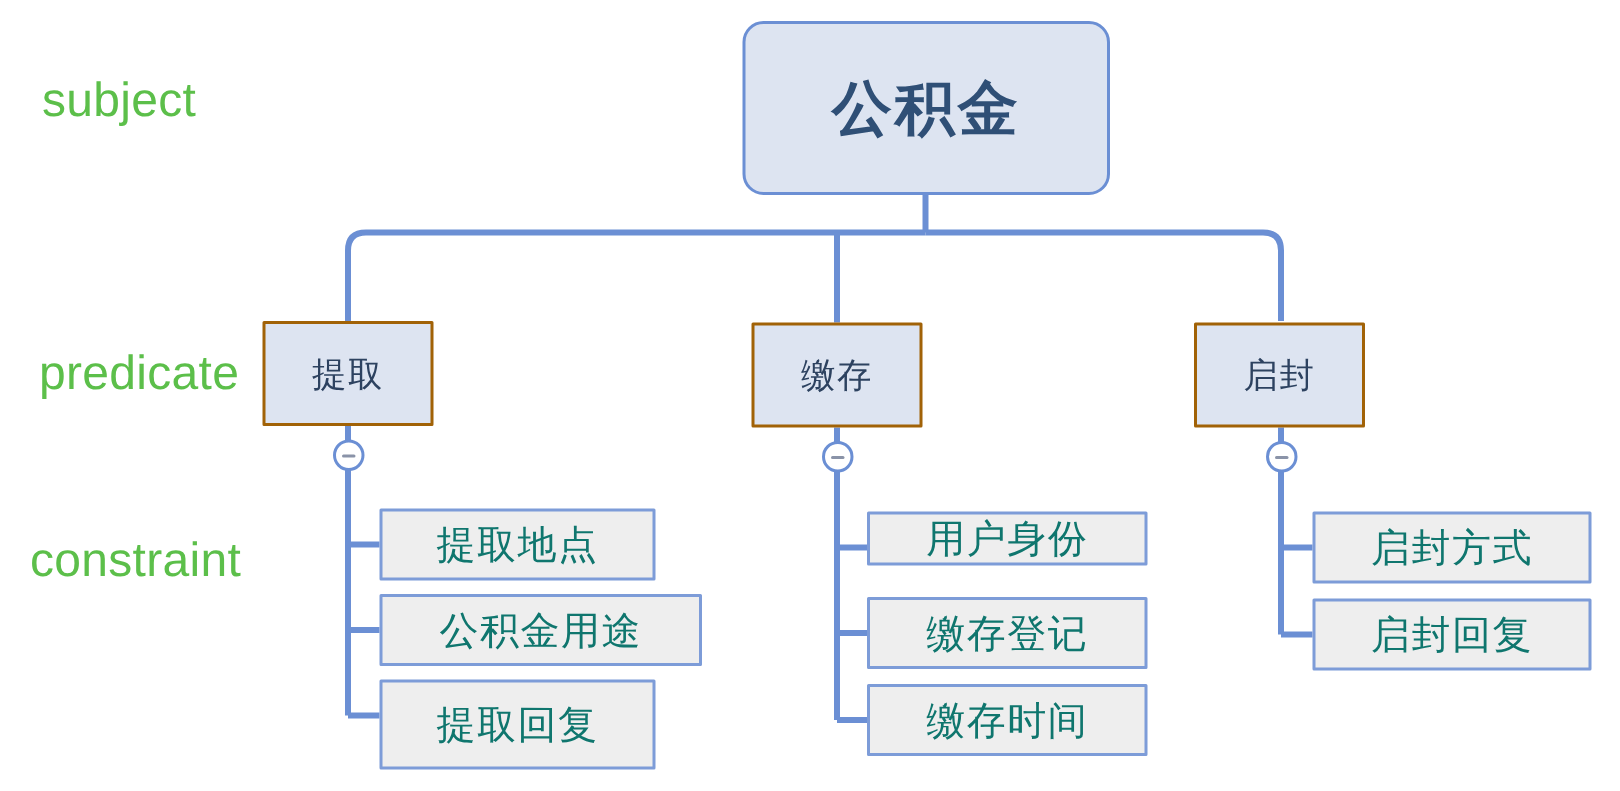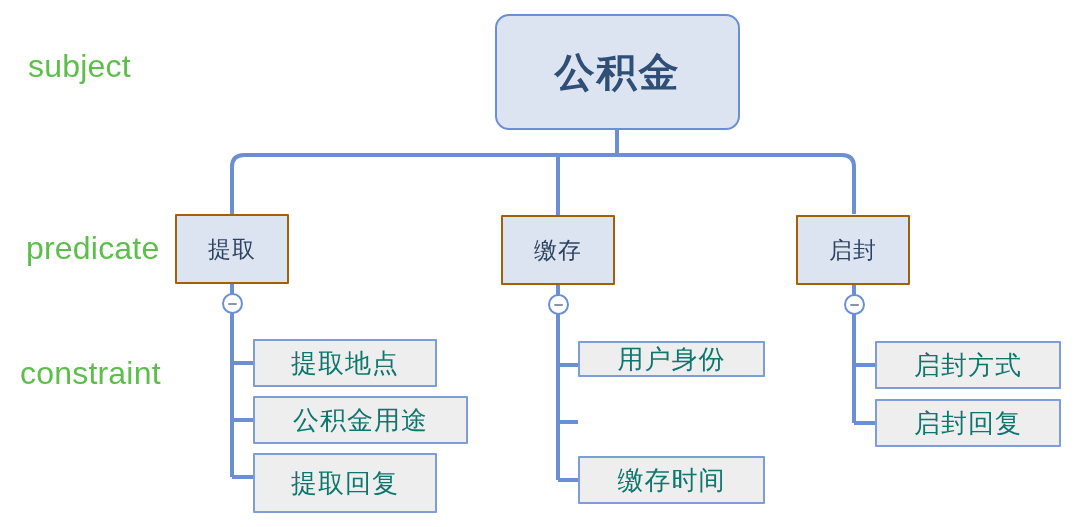--- a/index.html
+++ b/index.html
@@ -136,18 +136,19 @@
   </div>
   <div class="toggle" style="left:844px; top:294px;">
     <span class="bar"></span>
   </div>
 
   <div class="node node-constraint" style="left:253px; top:339px; width:184px; height:48px;">提取地点</div>
   <div class="node node-constraint" style="left:253px; top:396px; width:215px; height:48px;">公积金用途</div>
   <div class="node node-constraint" style="left:253px; top:453px; width:184px; height:60px;">提取回复</div>
 
   <div class="node node-constraint" style="left:578px; top:341px; width:187px; height:36px;">用户身份</div>
+  <div class="node node-constraint" style="left:578px; top:398px; width:187px; height:48px;">缴存登记</div>
   <div class="node node-constraint" style="left:578px; top:456px; width:187px; height:48px;">缴存时间</div>
 
   <div class="node node-constraint" style="left:875px; top:341px; width:186px; height:48px;">启封方式</div>
   <div class="node node-constraint" style="left:875px; top:399px; width:186px; height:48px;">启封回复</div>
 
 </div>
 
 </body></html>

